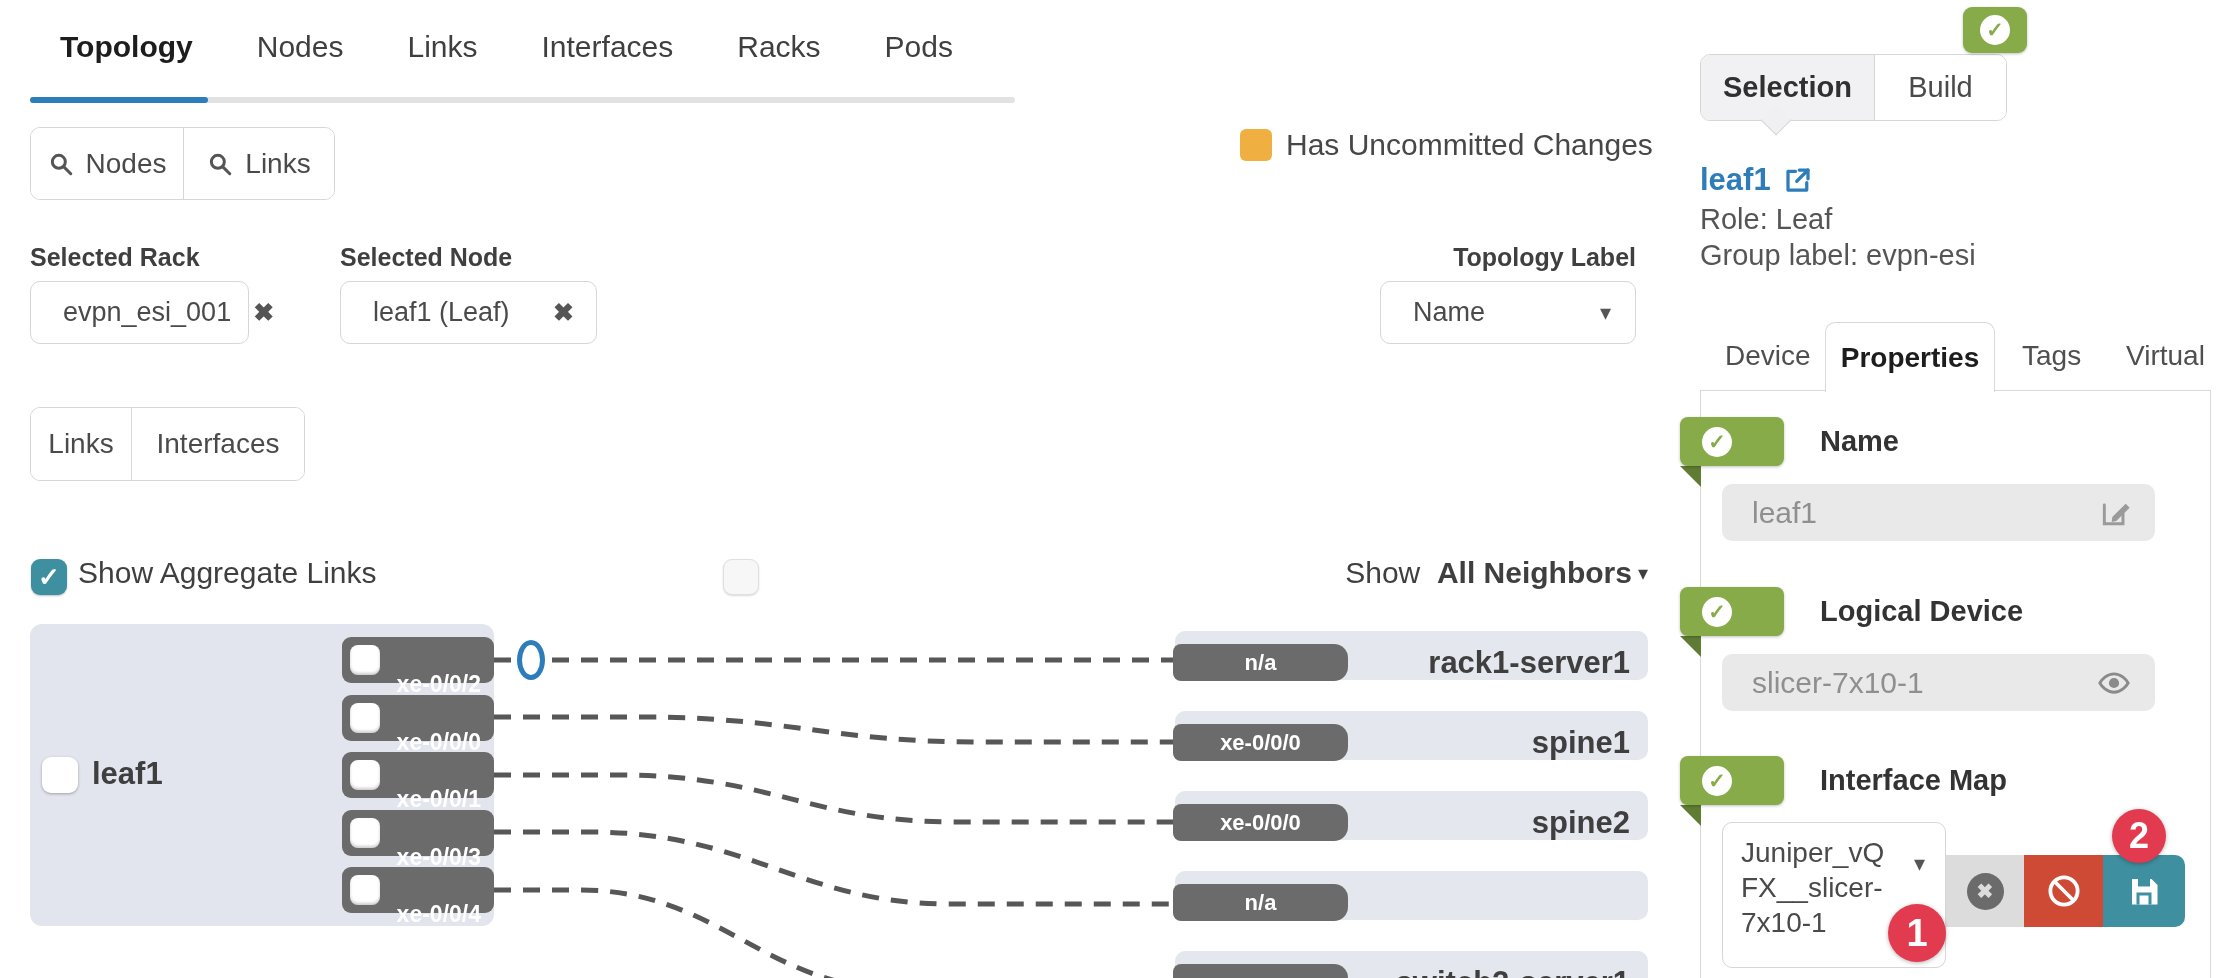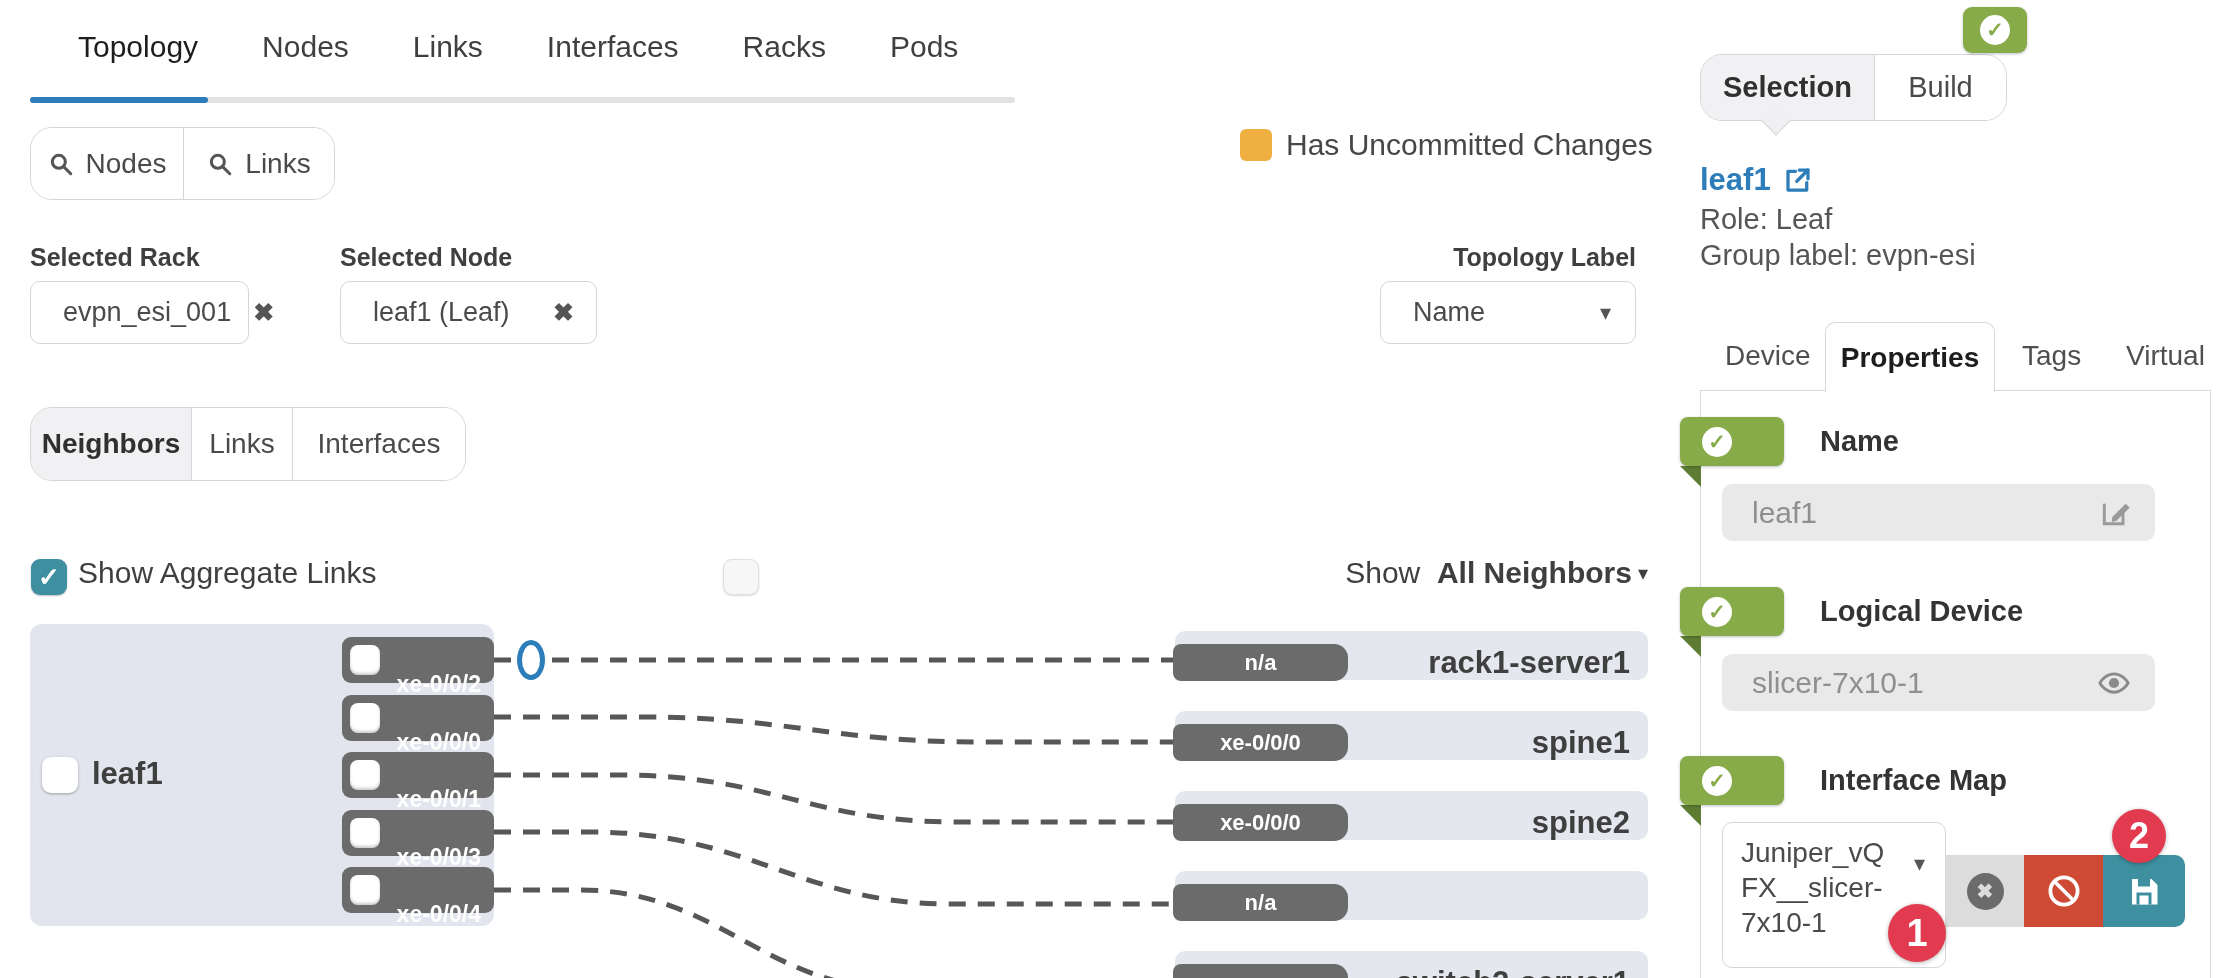--- a/index.html
+++ b/index.html
@@ -3,26 +3,26 @@
 <meta charset="utf-8">
 <style>
   * { margin:0; padding:0; box-sizing:border-box; }
   html,body { background:#fff; }
   body { font-family:"Liberation Sans", sans-serif; color:#3f3f3f; }
   #screen { position:relative; width:2238px; height:978px; background:#fff; overflow:hidden; }
 
   
   .main-tabs { position:absolute; left:60px; top:30px; display:flex; gap:64px; font-size:30px; color:#3f3f3f; }
   .main-tabs .tab { cursor:pointer; white-space:nowrap; }
-  .main-tabs .tab.active { font-weight:normal; color:#1d1d1d;margin-left:18px; }
+  .main-tabs .tab.active { font-weight:bold; color:#1d1d1d; }
   .tabs-underline { position:absolute; left:30px; top:97px; width:985px; height:6px; background:#e2e2e2; border-radius:3px; }
   .tabs-underline .seg { position:absolute; left:0; top:0; width:178px; height:6px; background:#2d7dbb; border-radius:3px; }
 
   
-  .btn-group { position:absolute; display:flex; background:#fff; border:1px solid #d6d6d6; border-radius:22px; overflow:hidden; }
+  .btn-group { position:absolute; display:flex; background:#fff; border:1px solid #d6d6d6; border-radius:10px; overflow:hidden; }
   .btn-group .btn { display:flex; align-items:center; justify-content:center; gap:12px; font-size:28px; color:#4a4a4a; cursor:pointer; background:#fff; border:none; border-right:1px solid #d6d6d6; font-family:inherit; }
   .btn-group .btn:last-child { border-right:none; }
   .btn-group .btn.active { background:#f1f1f3; font-weight:600; color:#303030; }
   .field-label { position:absolute; font-size:25px; font-weight:bold; color:#3f3f3f; }
   .input-box { position:absolute; height:63px; background:#fff; border:1px solid #d6d6d6; border-radius:10px; display:flex; align-items:center; }
   .input-box .val { font-size:27px; color:#4a4a4a; padding-left:32px; flex:1; white-space:nowrap; }
   .input-box .clear { font-size:25px; color:#555; padding:0 22px; cursor:pointer; font-weight:bold; }
   .input-box .caret { font-size:22px; color:#555; padding:0 24px; cursor:pointer; }
 
   .legend-swatch { position:absolute; left:1240px; top:129px; width:32px; height:32px; border-radius:6px; background:#efaf41; }
@@ -142,23 +142,20 @@
     <span class="clear">✖</span>
   </div>
 
   <div class="field-label" style="left:1390px; top:243px; width:246px; text-align:right;">Topology Label</div>
   <div class="input-box" style="left:1380px; top:281px; width:256px;">
     <span class="val">Name</span>
     <span class="caret">▾</span>
   </div>
 
   <div class="btn-group" style="left:30px; top:407px; height:74px;">
-    <button class="btn active" style="width:161px;">
-        <span>Neighbors</span>
-      </button>
     <button class="btn" style="width:101px;">
         <span>Links</span>
       </button>
     <button class="btn" style="width:172px;">
         <span>Interfaces</span>
       </button>
   </div>
 
   <div class="checkbox checked" style="left:31px; top:559px;">✓</div>
   <div class="cb-label" style="left:78px; top:556px;">Show Aggregate Links</div>

